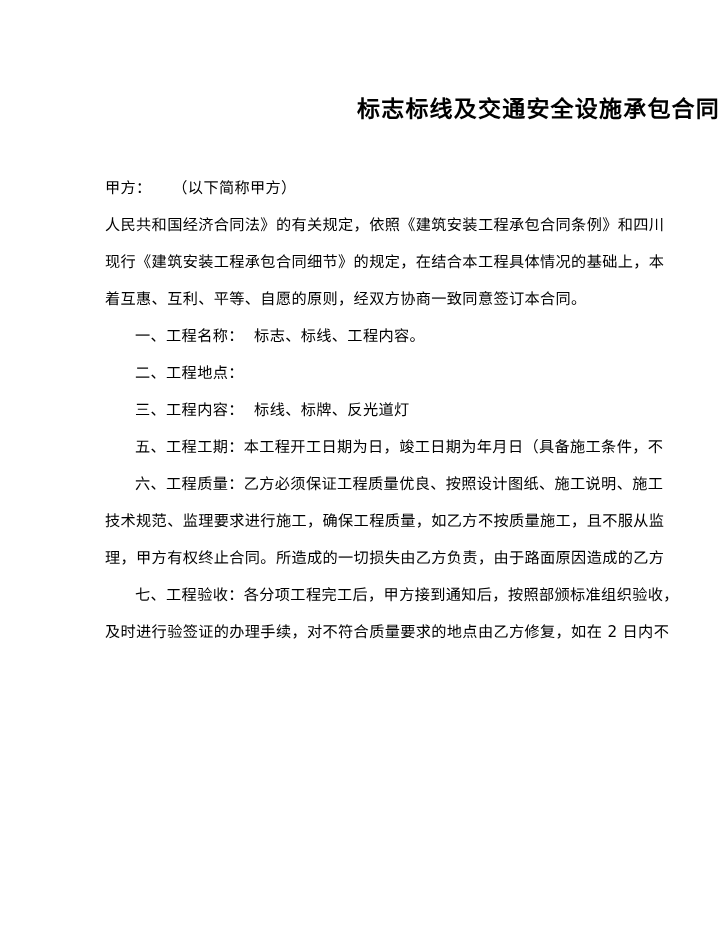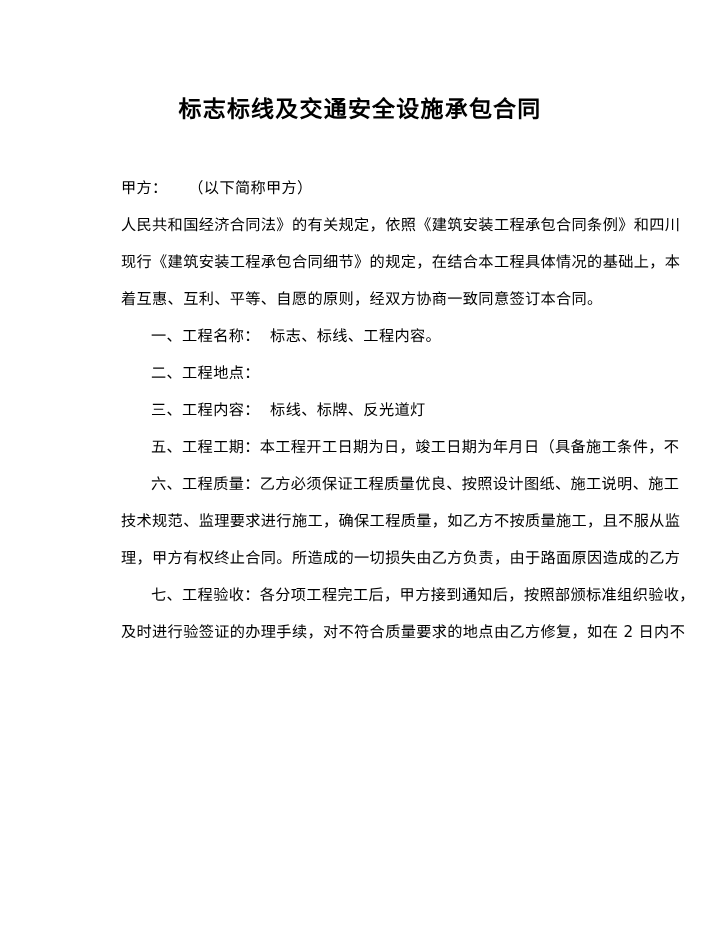--- a/index.html
+++ b/index.html
@@ -23,35 +23,34 @@
     height: 931px;
     background: #ffffff;
     box-sizing: border-box;
   }
 
   .doc-title {
     position: absolute;
     top: 78px;
     left: 0;
     width: 720px;
-    text-align: center;
+    text-align: right;
     font-size: 23px;
     font-weight: bold;
     letter-spacing: 1.2px;
     line-height: 32px;
     font-family: "DejaVu Sans", "Liberation Sans", sans-serif;
     white-space: nowrap;
   }
 
   .body-block {
     position: absolute;
     top: 170px;
     left: 105px;
     width: 512px;
-    margin-left: 16px;
   }
 
   
   .line {
     height: 37px;
     line-height: 37px;
     font-size: 15.2px;
     letter-spacing: 0.35px;
     white-space: pre;
     text-align: left;

